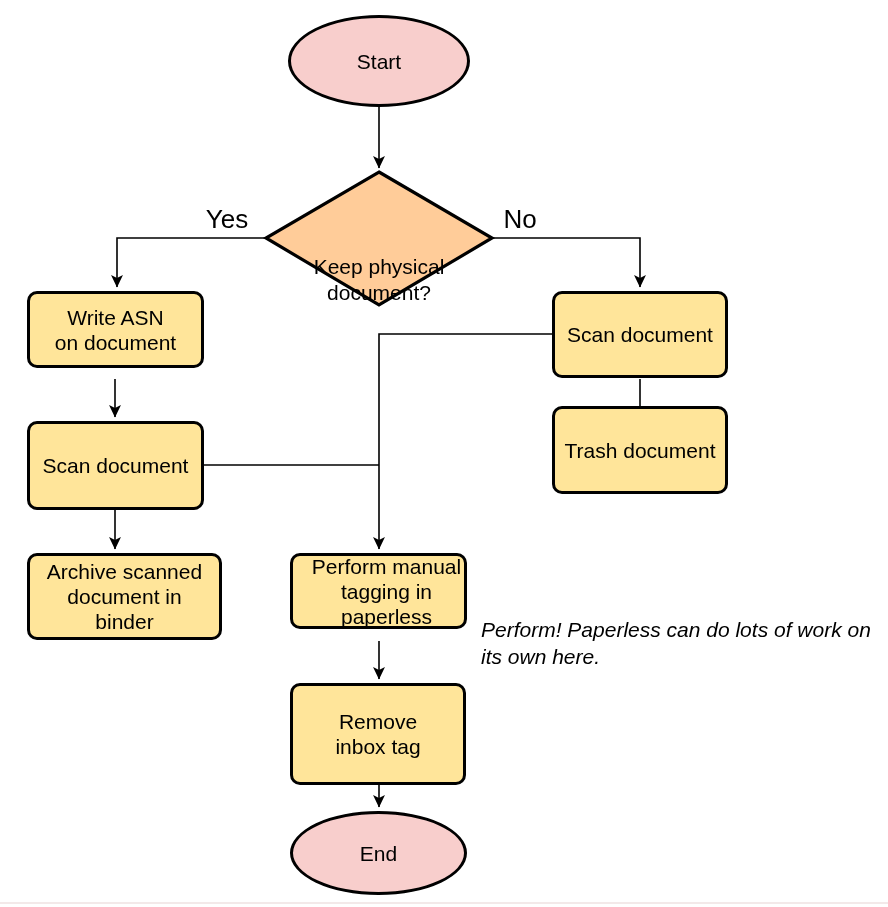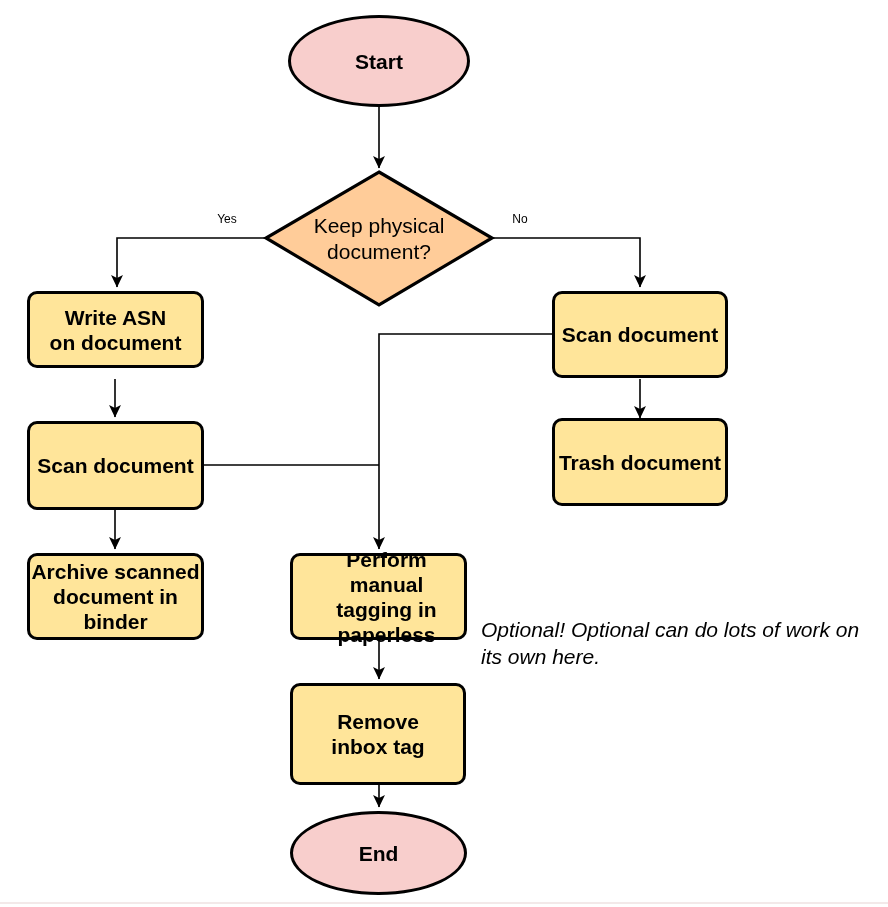--- a/index.html
+++ b/index.html
@@ -21,45 +21,45 @@
     position: absolute;
     box-sizing: border-box;
     display: flex;
     align-items: center;
     justify-content: center;
     text-align: center;
     font-size: 21px;
     line-height: 25px;
     white-space: pre-line;
     color: var(--text, #000);
-    font-weight: bold;
   }
   .terminal {
     background: var(--terminal-fill, #f8cecc);
     border: 3px solid var(--stroke, #000);
     border-radius: 50%;
   }
   .process {
     background: var(--process-fill, #ffe59a);
     border: 3px solid var(--stroke, #000);
     border-radius: 10px;
   }
   .diamond-label {
     position: absolute;
     display: flex;
     align-items: center;
     justify-content: center;
     text-align: center;
     font-size: 21px;
     line-height: 26px;
     white-space: pre-line;
+    margin-top: 41px;
   }
   .edge-label {
     position: absolute;
-    font-size: 12px;
+    font-size: 26px;
     line-height: 22px;
     text-align: center;
   }
   .annotation {
     position: absolute;
     font-size: 21px;
     line-height: 27px;
     font-style: italic;
     white-space: pre-line;
   }
@@ -119,42 +119,42 @@
 
   <div class="node process" style="left:27px; top:291px; width:177px; height:77px;">
     <span>Write ASN
 on document</span>
   </div>
 
   <div class="node process" style="left:27px; top:421px; width:177px; height:89px;">
     <span>Scan document</span>
   </div>
 
-  <div class="node process" style="left:27px; top:553px; width:177px; height:87px;">
+  <div class="node process" style="left:27px; top:553px; width:195px; height:87px;">
     <span>Archive scanned
 document in
 binder</span>
   </div>
 
   <div class="node process" style="left:552px; top:291px; width:176px; height:87px;">
     <span>Scan document</span>
   </div>
 
-  <div class="node process" style="left:552px; top:418px; width:176px; height:88px;">
+  <div class="node process" style="left:552px; top:406px; width:176px; height:88px;">
     <span>Trash document</span>
   </div>
 
-  <div class="node process" style="left:290px; top:553px; width:177px; height:87px;padding-left:16px;">
+  <div class="node process" style="left:290px; top:553px; width:177px; height:76px;padding-left:16px;">
     <span>Perform manual
 tagging in
 paperless</span>
   </div>
 
   <div class="annotation" style="left:481px; top:589px; width:410px;">
-    <span>Optional! Optional can do lots of work on
+    <span>Perform! Paperless can do lots of work on
 its own here.</span>
   </div>
 
   <div class="node process" style="left:290px; top:683px; width:176px; height:102px;">
     <span>Remove
 inbox tag</span>
   </div>
 
   <div class="node terminal" style="left:290px; top:811px; width:177px; height:84px;">
     <span>End</span>

